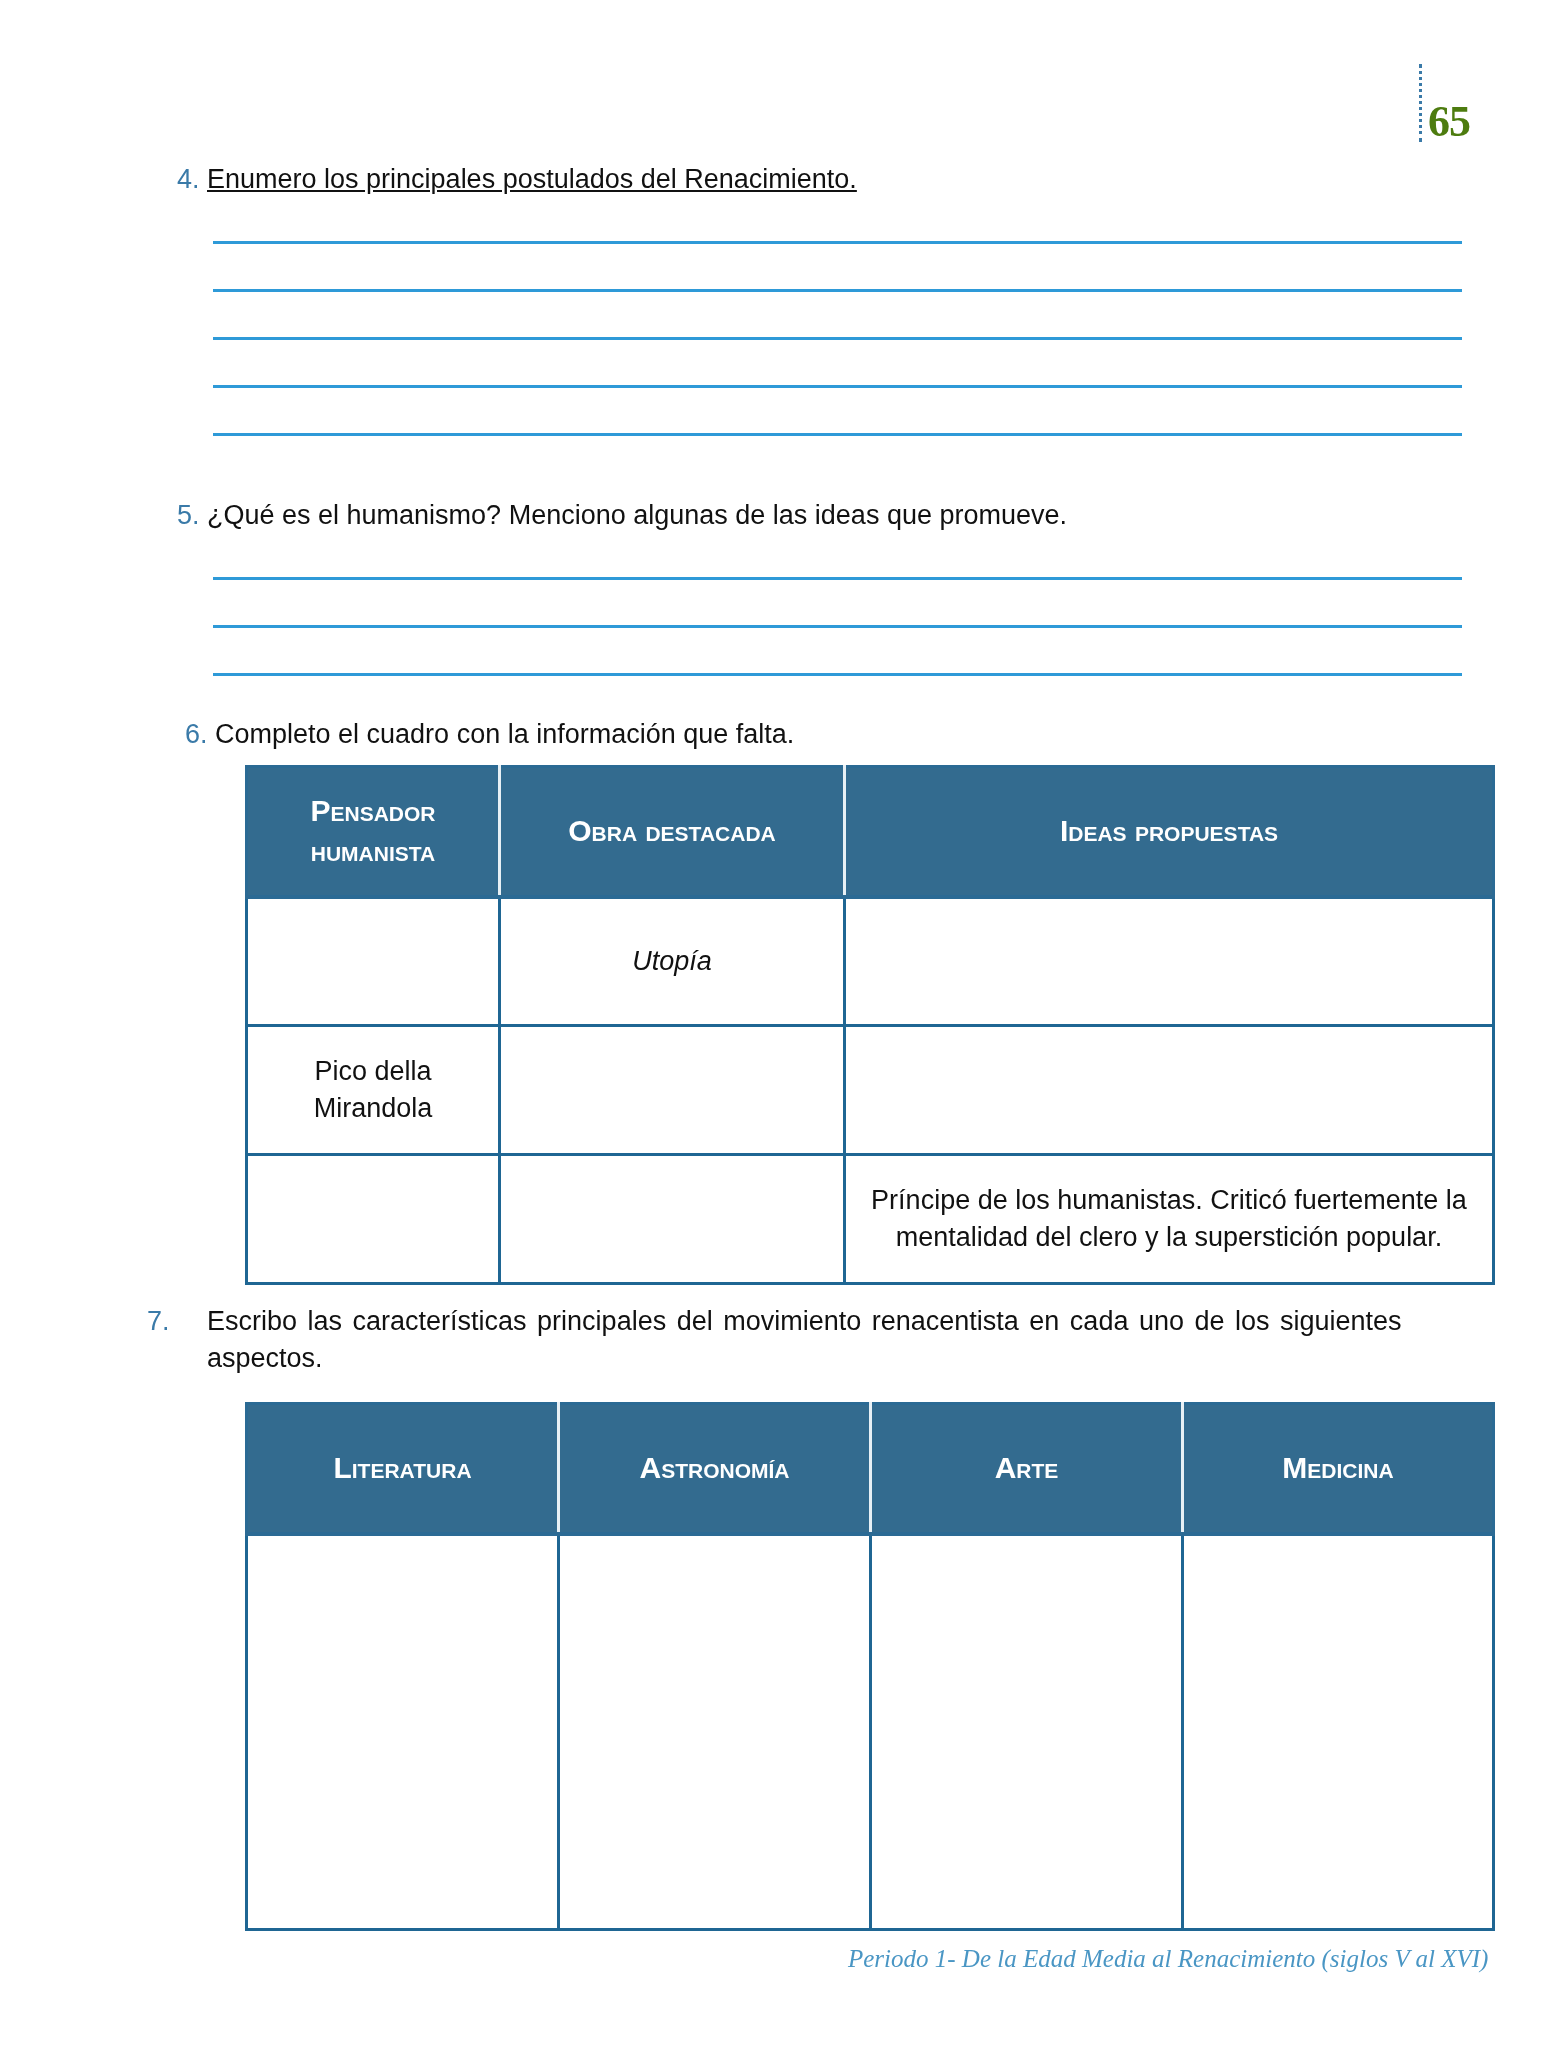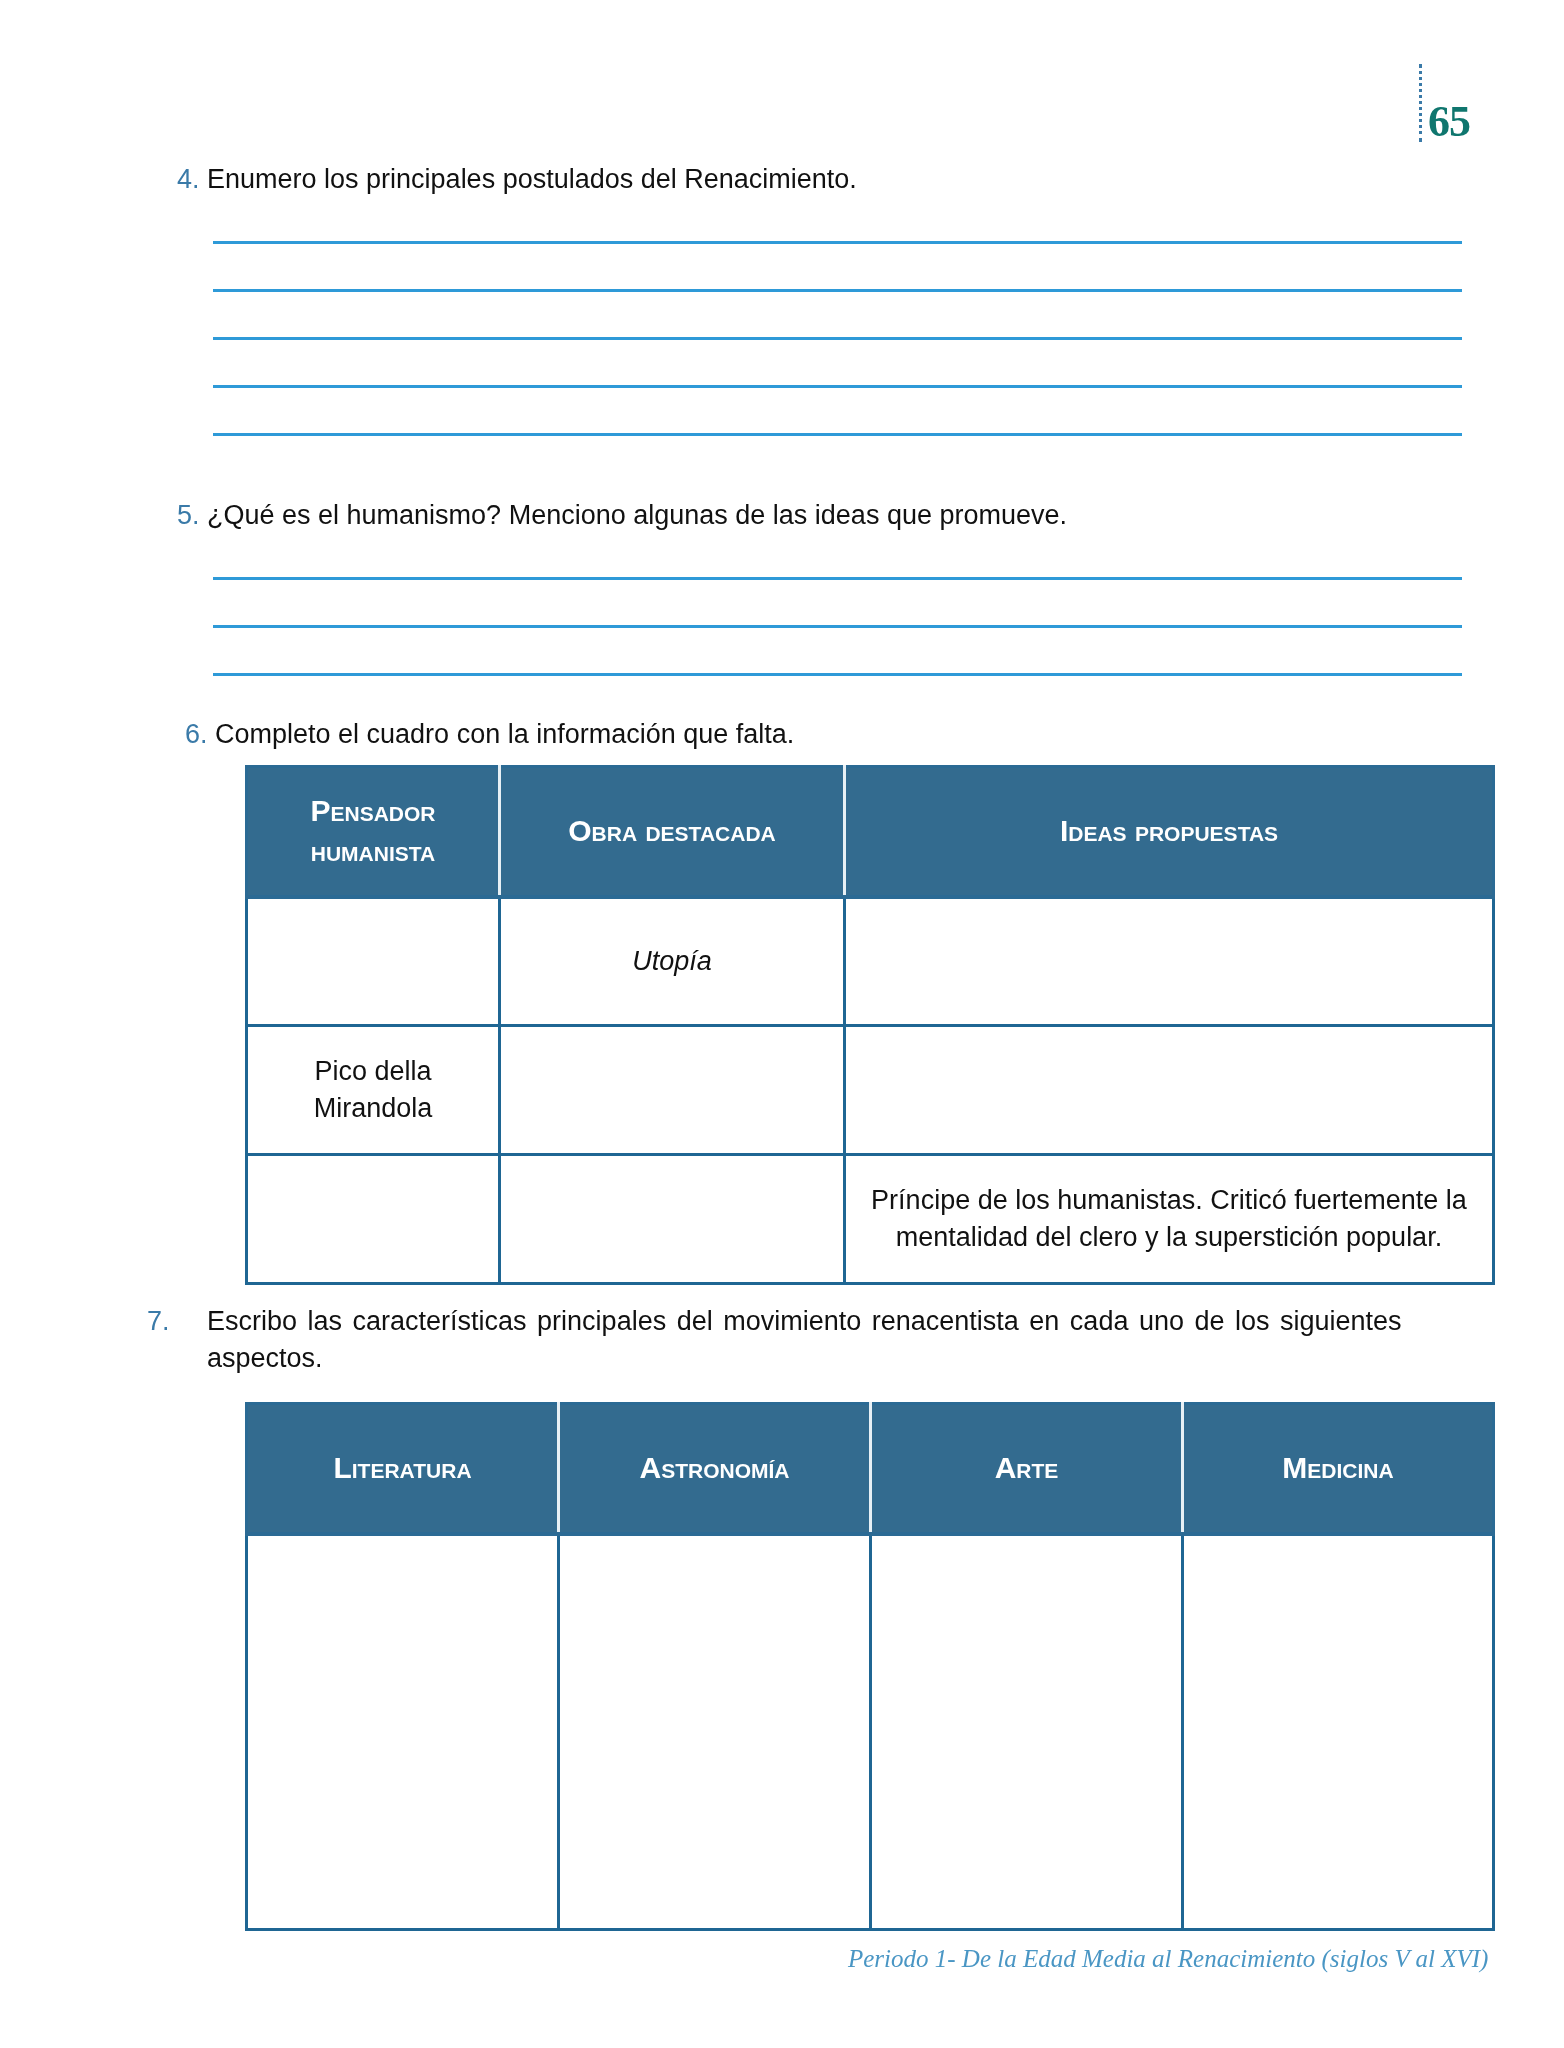--- a/index.html
+++ b/index.html
@@ -4,21 +4,21 @@
   <style>
     html, body { margin: 0; padding: 0; background: #ffffff; }
     body { width: 1564px; height: 2048px; position: relative; overflow: hidden;
            font-family: "Liberation Sans", "DejaVu Sans", sans-serif; color: #111; }
     .abs { position: absolute; }
 
     
     .page-num-rule { left: 1419px; top: 64px; height: 78px; width: 0;
                      border-left: 3px dotted #3a7aa8; }
     .page-num { left: 1428px; top: 100px; font-family: "Liberation Serif", "DejaVu Serif", serif;
-                font-weight: bold; font-size: 44px; color: #0f766e; line-height: 44px; letter-spacing: -1px; }
+                font-weight: bold; font-size: 44px; color: #4d7c0f; line-height: 44px; letter-spacing: -1px; }
 
     
     .question { left: 177px; font-size: 27px; line-height: 37px; width: 1285px; }
     .question .num { color: #3a7aa8; display: inline-block; width: 30px; }
     .question .txt { color: #111; }
     .q7 { padding-left: 30px; text-indent: -30px; word-spacing: 3px; }
 
     
     .answer-line { left: 213px; width: 1249px; height: 0; border-top: 3px solid #2e9ad8; }
 
@@ -35,21 +35,21 @@
 
     .footer { left: 848px; top: 1945px; font-family: "Liberation Serif", "DejaVu Serif", serif;
               font-style: italic; font-size: 25px; color: #4a96c4; white-space: nowrap; }
   </style>
 </head>
 <body>
 
 <div class="abs page-num-rule"></div>
 <div class="abs page-num">65</div>
 
-<div class="abs question" style="top:161px;">
+<div class="abs question" style="top:161px;text-decoration:underline;">
   <span class="num">4.</span><span class="txt">Enumero los principales postulados del Renacimiento.</span>
 </div>
 <div class="abs answer-line" style="top:241px;"></div>
 <div class="abs answer-line" style="top:289px;"></div>
 <div class="abs answer-line" style="top:337px;"></div>
 <div class="abs answer-line" style="top:385px;"></div>
 <div class="abs answer-line" style="top:433px;"></div>
 
 <div class="abs question" style="top:497px;">
   <span class="num">5.</span><span class="txt">¿Qué es el humanismo? Menciono algunas de las ideas que promueve.</span>

